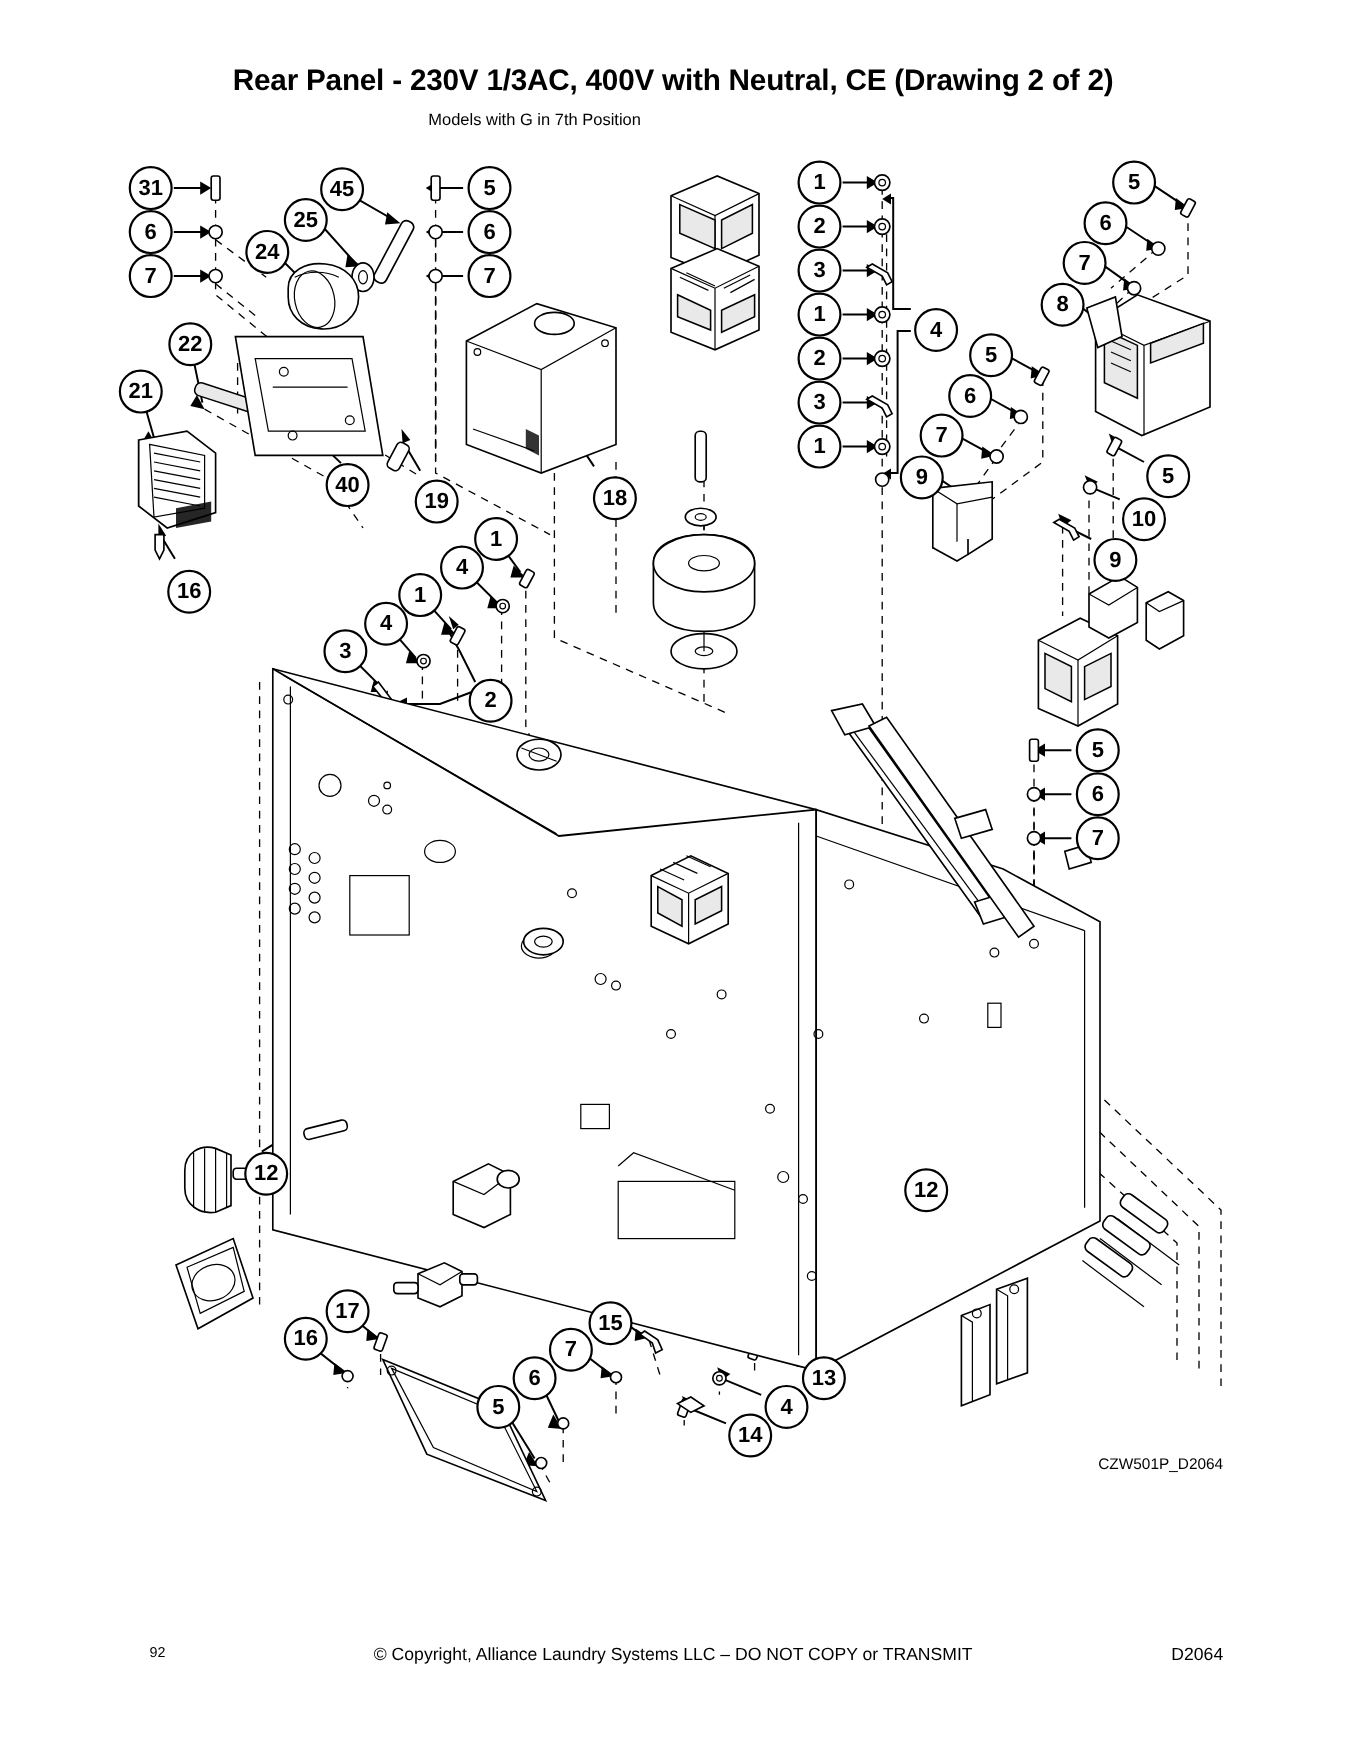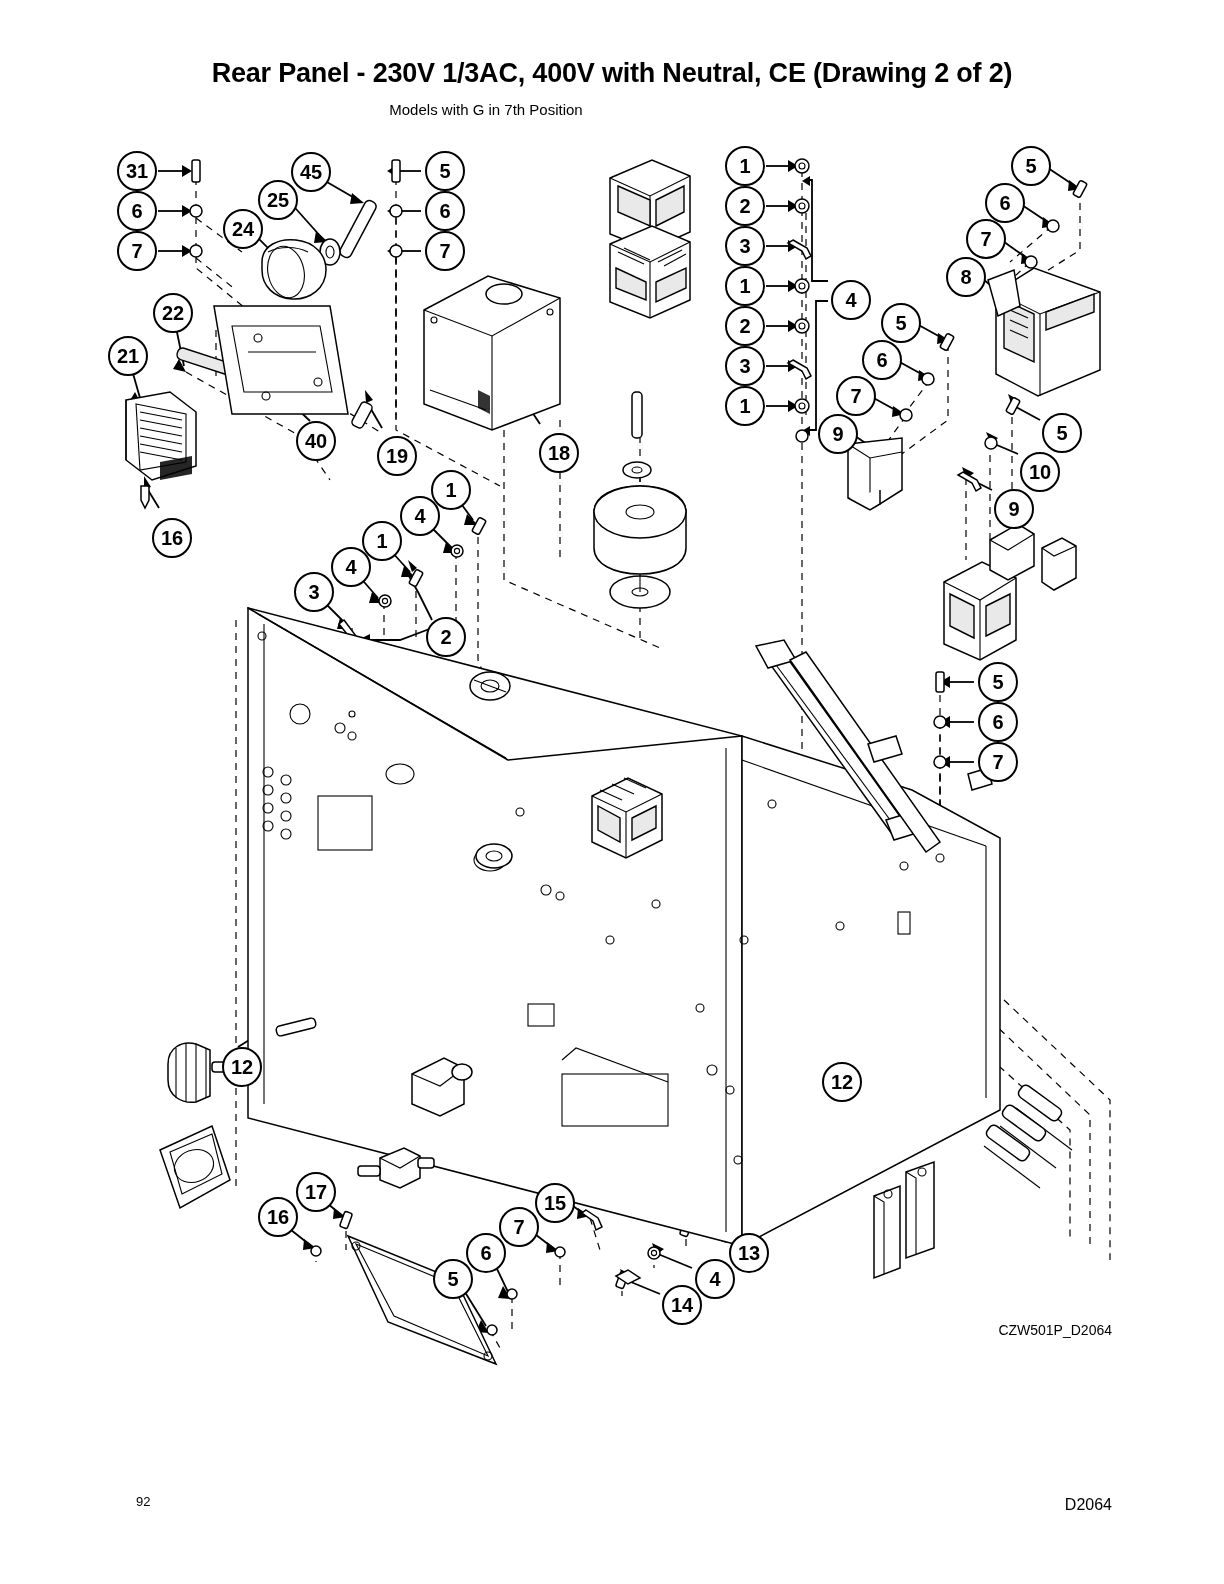--- a/index.html
+++ b/index.html
@@ -618,14 +618,15 @@
       <div class="balloon" style="left: 499px; top: 1207px;">7</div>
       <div class="balloon" style="left: 466px; top: 1233px;">6</div>
       <div class="balloon" style="left: 433px; top: 1259px;">5</div>
       <div class="balloon" style="left: 729px; top: 1233px;">13</div>
       <div class="balloon" style="left: 695px; top: 1259px;">4</div>
       <div class="balloon" style="left: 662px; top: 1285px;">14</div>
     </div>
 
   <div class="drawing-id">CZW501P_D2064</div>
   <div class="footer-page">92</div>
+  <div class="footer-copy">© Copyright, Alliance Laundry Systems LLC – DO NOT COPY or TRANSMIT</div>
   <div class="footer-code">D2064</div>
 </div>
 
 </body></html>

